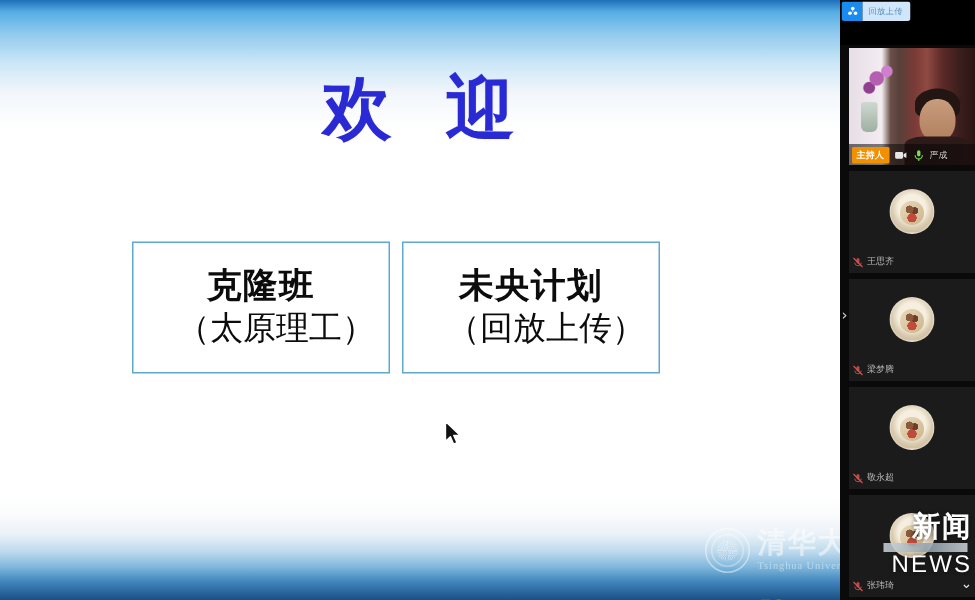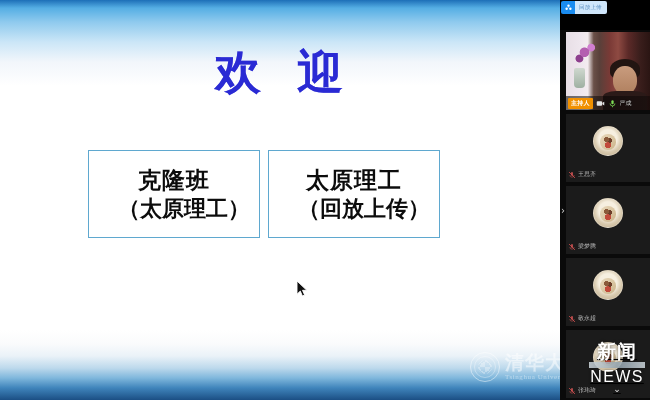--- a/index.html
+++ b/index.html
@@ -26,34 +26,34 @@
     text-align:center;
     font-family:"DejaVu Sans","Liberation Sans",sans-serif;
     font-size:46px; font-weight:700; letter-spacing:2px;
     color:#2a2ad4;
     line-height:1.05;
     text-shadow:0 0 0.5px rgba(42,42,212,.6);
   }
   .title-gap { display:inline-block; width:34px; }
 
   .boxrow {
-    position:absolute; left:88px; top:150px;
+    position:absolute; left:88px; top:161px;
     display:flex; gap:8px;
   }
   .infobox {
     width:172px; height:88px;
     border:1.6px solid #5fa8cf;
     background:#ffffff;
     display:flex; flex-direction:column;
     align-items:center; justify-content:center;
     font-family:"DejaVu Sans","Liberation Sans",sans-serif;
     color:#0c0c0c;
   }
   .infobox .l1 { font-size:23px; font-weight:700; line-height:1.25; letter-spacing:1px; }
-  .infobox .l2 { font-size:22px; font-weight:700; line-height:1.25; letter-spacing:0px;margin-left:20px; }
+  .infobox .l2 { font-size:22px; font-weight:400; line-height:1.25; letter-spacing:0px;margin-left:20px; }
 
   
   .page-num {
     position:absolute; left:506px; top:398px;
     font-size:13px; font-weight:700; color:#5fb24a;
     font-family:"DejaVu Sans","Liberation Sans",sans-serif;
     opacity:.95;
   }
 
   
@@ -84,21 +84,21 @@
   }
   .wm-en {
     font-family:"Liberation Serif","DejaVu Serif",serif;
     font-size:7px; color:rgba(255,255,255,.8);
     letter-spacing:.6px; margin-top:1px; white-space:nowrap;
   }
 
   
   .news-logo {
     position:absolute; left:586px; top:342px; width:62px; height:42px;
-    pointer-events:none; text-align:center;text-decoration:underline;
+    pointer-events:none; text-align:right;
   }
   .news-cn {
     font-family:"DejaVu Serif","Liberation Serif",serif;
     font-size:19px; font-weight:700; color:#ffffff;
     letter-spacing:1px; line-height:1; text-shadow:0 0 3px rgba(0,0,0,.6);
   }
   .news-bar {
     margin:1px auto 0; width:56px; height:6px;
     background:linear-gradient(90deg,#cfd8de 0%,#8fa0ac 50%,#cfd8de 100%);
     opacity:.85;
@@ -240,21 +240,21 @@
       </div>
 
       <div class="boxrow">
 
         <div class="infobox">
           <div class="l1">克隆班</div>
           <div class="l2">（太原理工）</div>
         </div>
 
         <div class="infobox">
-          <div class="l1">太原理工</div>
+          <div class="l1">未央计划</div>
           <div class="l2">（回放上传）</div>
         </div>
 
       </div>
 
       <div class="page-num">52</div>
     </div>
   </div>
 
   <div class="watermark">

